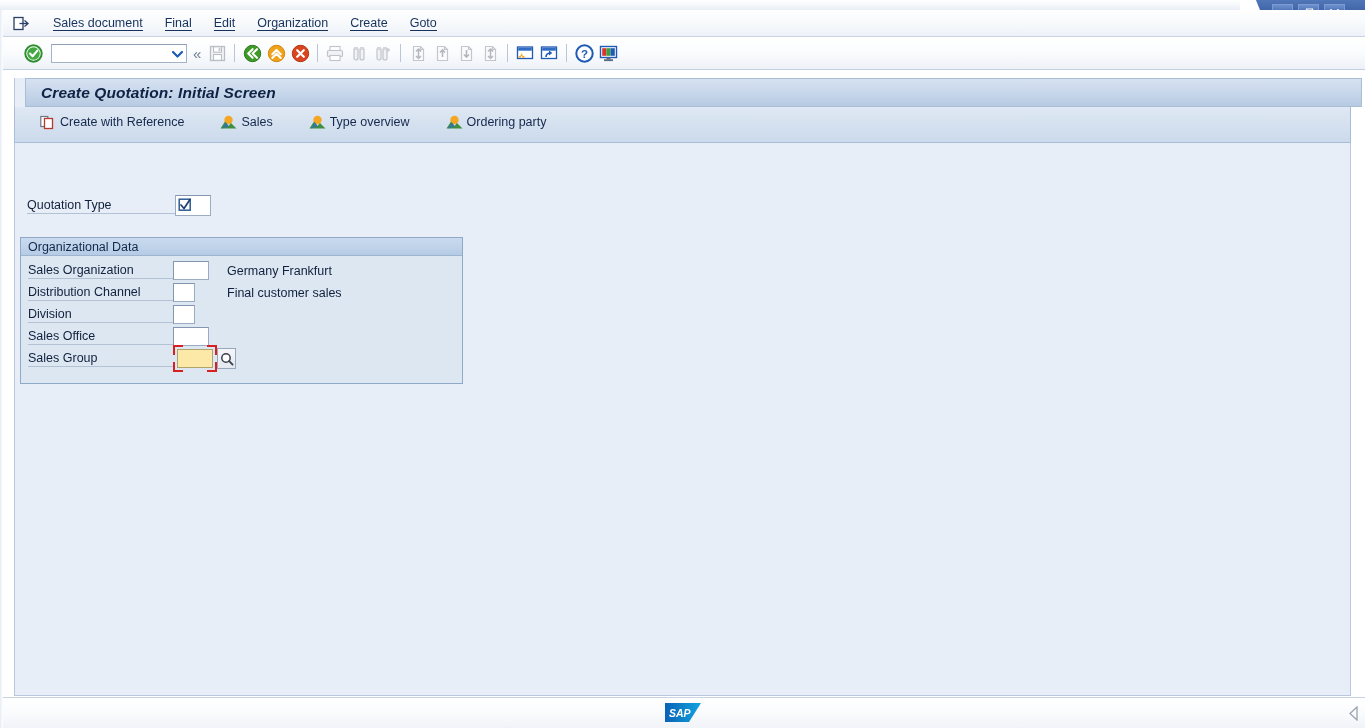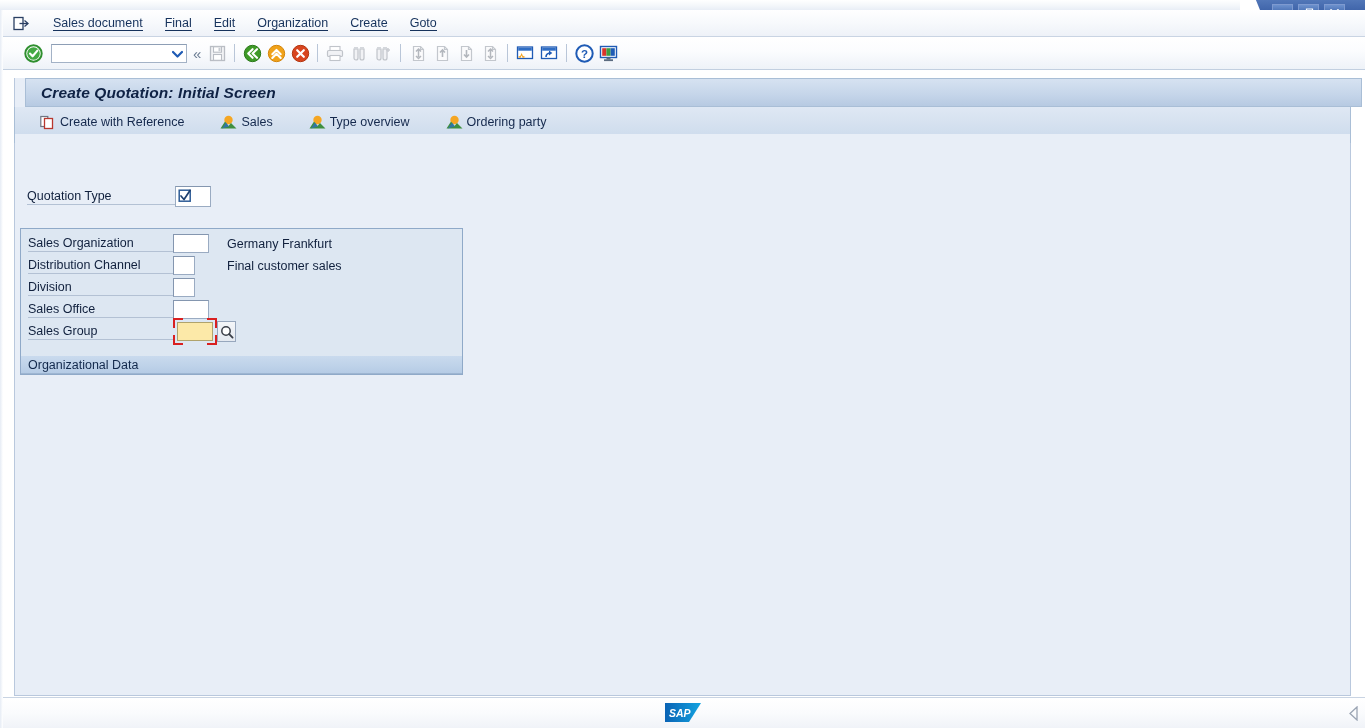--- a/index.html
+++ b/index.html
@@ -239,21 +239,21 @@
   }
   .app-btn .app-btn-label {
     font-size: 12.5px;
     color: #15294d;
     white-space: nowrap;
   }
 
   
   #form-area {
     position: absolute;
-    left: 15px; top: 134px;
+    left: 15px; top: 143px;
     width: 1335px;
     height: 536px;
     background: #e8eef7;
     box-sizing: border-box;
   }
 
   .field-row {
     position: absolute;
     display: flex;
     align-items: center;
@@ -693,20 +693,24 @@
         <span id="quotation-type-helpicon">
           <svg width="14" height="14" viewBox="0 0 14 14">
             <rect x="1.2" y="1.2" width="11" height="11" fill="#ffffff" stroke="#2e5c97" stroke-width="1.5"></rect>
             <path d="M3 7 L6 10.5 L12 1.5" fill="none" stroke="#1d3f6e" stroke-width="1.7" stroke-linecap="round" stroke-linejoin="round"></path>
           </svg>
         </span>
       </div>
     </div>
 
     <div id="org-data-group">
+      <div id="org-data-header">
+        <span id="org-data-header-text">Organizational Data</span>
+      </div>
+
       <div id="org-data-body">
 
         <div class="org-row" id="row-sales-org">
           <span class="field-label">Sales Organization</span>
           <input class="sap-input in-wide" type="text" value="" style="">
           <span class="org-desc">Germany Frankfurt</span>
         </div>
 
         <div class="org-row" id="row-dist-chan">
           <span class="field-label">Distribution Channel</span>
@@ -736,24 +740,20 @@
           </div>
 
           <div id="sales-group-search-btn">
             <svg width="14" height="14" viewBox="0 0 14 14">
               <circle cx="6" cy="6" r="4.2" fill="#ffffff" stroke="#3a3f48" stroke-width="1.5"></circle>
               <path d="M9.2 9.2 L12.6 12.6" stroke="#3a3f48" stroke-width="1.8" stroke-linecap="round"></path>
             </svg>
           </div>
         </div>
 
-      </div>
-
-      <div id="org-data-header">
-        <span id="org-data-header-text">Organizational Data</span>
       </div>
     </div>
   </div>
 
   <div id="statusbar">
     <div id="sap-logo">
       <svg width="38" height="19" viewBox="0 0 38 19">
         <defs>
           <linearGradient id="sapgrad" x1="0" y1="0" x2="1" y2="0">
             <stop offset="0" stop-color="#0a63b5"></stop>

